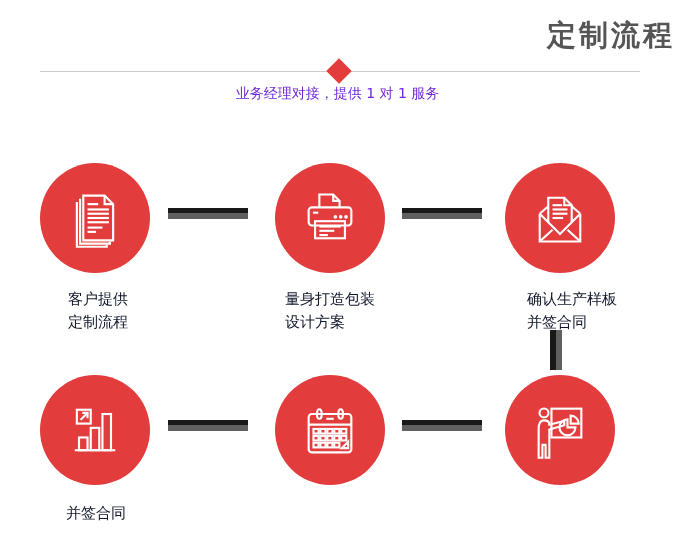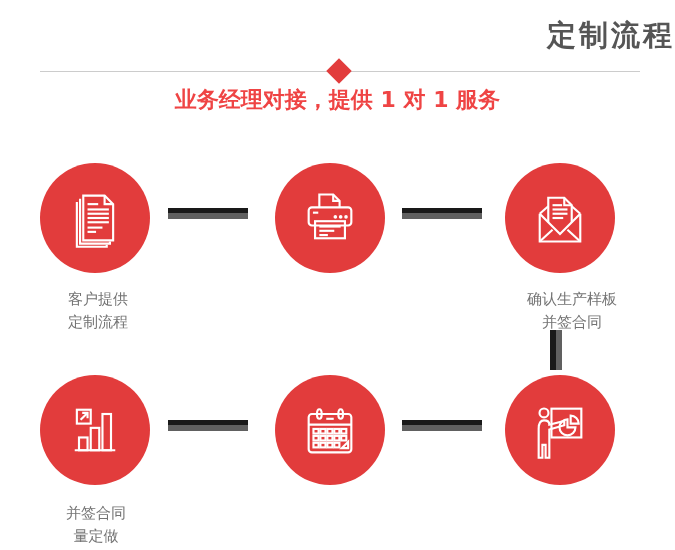--- a/index.html
+++ b/index.html
@@ -11,40 +11,40 @@
     position:absolute;top:16px;left:0;width:100%;text-align:right;
     font-size:29px;font-weight:bold;color:#555555;letter-spacing:3px;margin:0;
   }
   .rule{position:absolute;top:71px;left:40px;width:600px;height:1px;background:#cccccc;}
   .diamond{
     position:absolute;top:62px;left:330px;width:18px;height:18px;
     background:#e23c3c;transform:rotate(45deg);
   }
   .subtitle{
     position:absolute;top:85px;left:0;width:100%;text-align:center;
-    font-size:22px;color:#ef4444;margin:0;font-weight:bold;
+    font-size:14px;color:#6d28d9;margin:0;
   }
   .circle{
     position:absolute;width:110px;height:110px;border-radius:50%;
     background:#e23c3c;display:flex;align-items:center;justify-content:center;
   }
   .c1{left:40px;top:163px}.c2{left:275px;top:163px}.c3{left:505px;top:163px}
   .c4{left:40px;top:375px}.c5{left:275px;top:375px}.c6{left:505px;top:375px}
   .icon{width:64px;height:64px;display:block;}
   .hconn{
     position:absolute;width:80px;height:11px;
     background:linear-gradient(to bottom,#191919 0%,#191919 48%,#606060 48%,#606060 100%);
   }
   .h1{left:168px;top:208px}.h2{left:402px;top:208px}
   .h3{left:168px;top:420px}.h4{left:402px;top:420px}
   .vconn{
     position:absolute;left:550px;top:330px;width:12px;height:40px;
     background:linear-gradient(to right,#191919 0%,#191919 50%,#606060 50%,#606060 100%);
   }
-  .label{position:absolute;font-size:15px;line-height:23px;color:#737373;text-align:center;}
+  .label{position:absolute;font-size:15px;line-height:23px;color:#0f172a;}
   .l1{left:68px;top:288px}.l2{left:285px;top:288px}.l3{left:527px;top:288px}
   .l4{left:66px;top:502px}.l5{left:285px;top:502px}.l6{left:528px;top:502px}
 </style>
 </head>
 <body>
 
 <div class="stage">
 
   <h2 class="title">定制流程</h2>
   <div class="rule"></div>
@@ -150,22 +150,25 @@
       <path d="M40 16.5 A7.5 7.5 0 0 1 47.5 24 L40 24 Z"></path>
       <circle cx="15" cy="14" r="4.2"></circle>
       <path d="M10 56 L10 29 Q10 21 15 21 Q20 21 20 25 L34 21.5 L34 25.5 L20 29.5 L20 56 L16.5 56 L16.5 44 L13.5 44 L13.5 56 Z"></path>
     </svg>
   </div>
 
   <div class="label l1">
     <div>客户提供</div>
     <div>定制流程</div>
   </div>
+  <div class="label l2">
+    <div>量身打造包装</div>
+    <div>设计方案</div>
+  </div>
   <div class="label l3">
     <div>确认生产样板</div>
     <div>并签合同</div>
   </div>
   <div class="label l4">
     <div>并签合同</div>
-    <div>量定做</div>
   </div>
 
 </div>
 
 </body></html>

